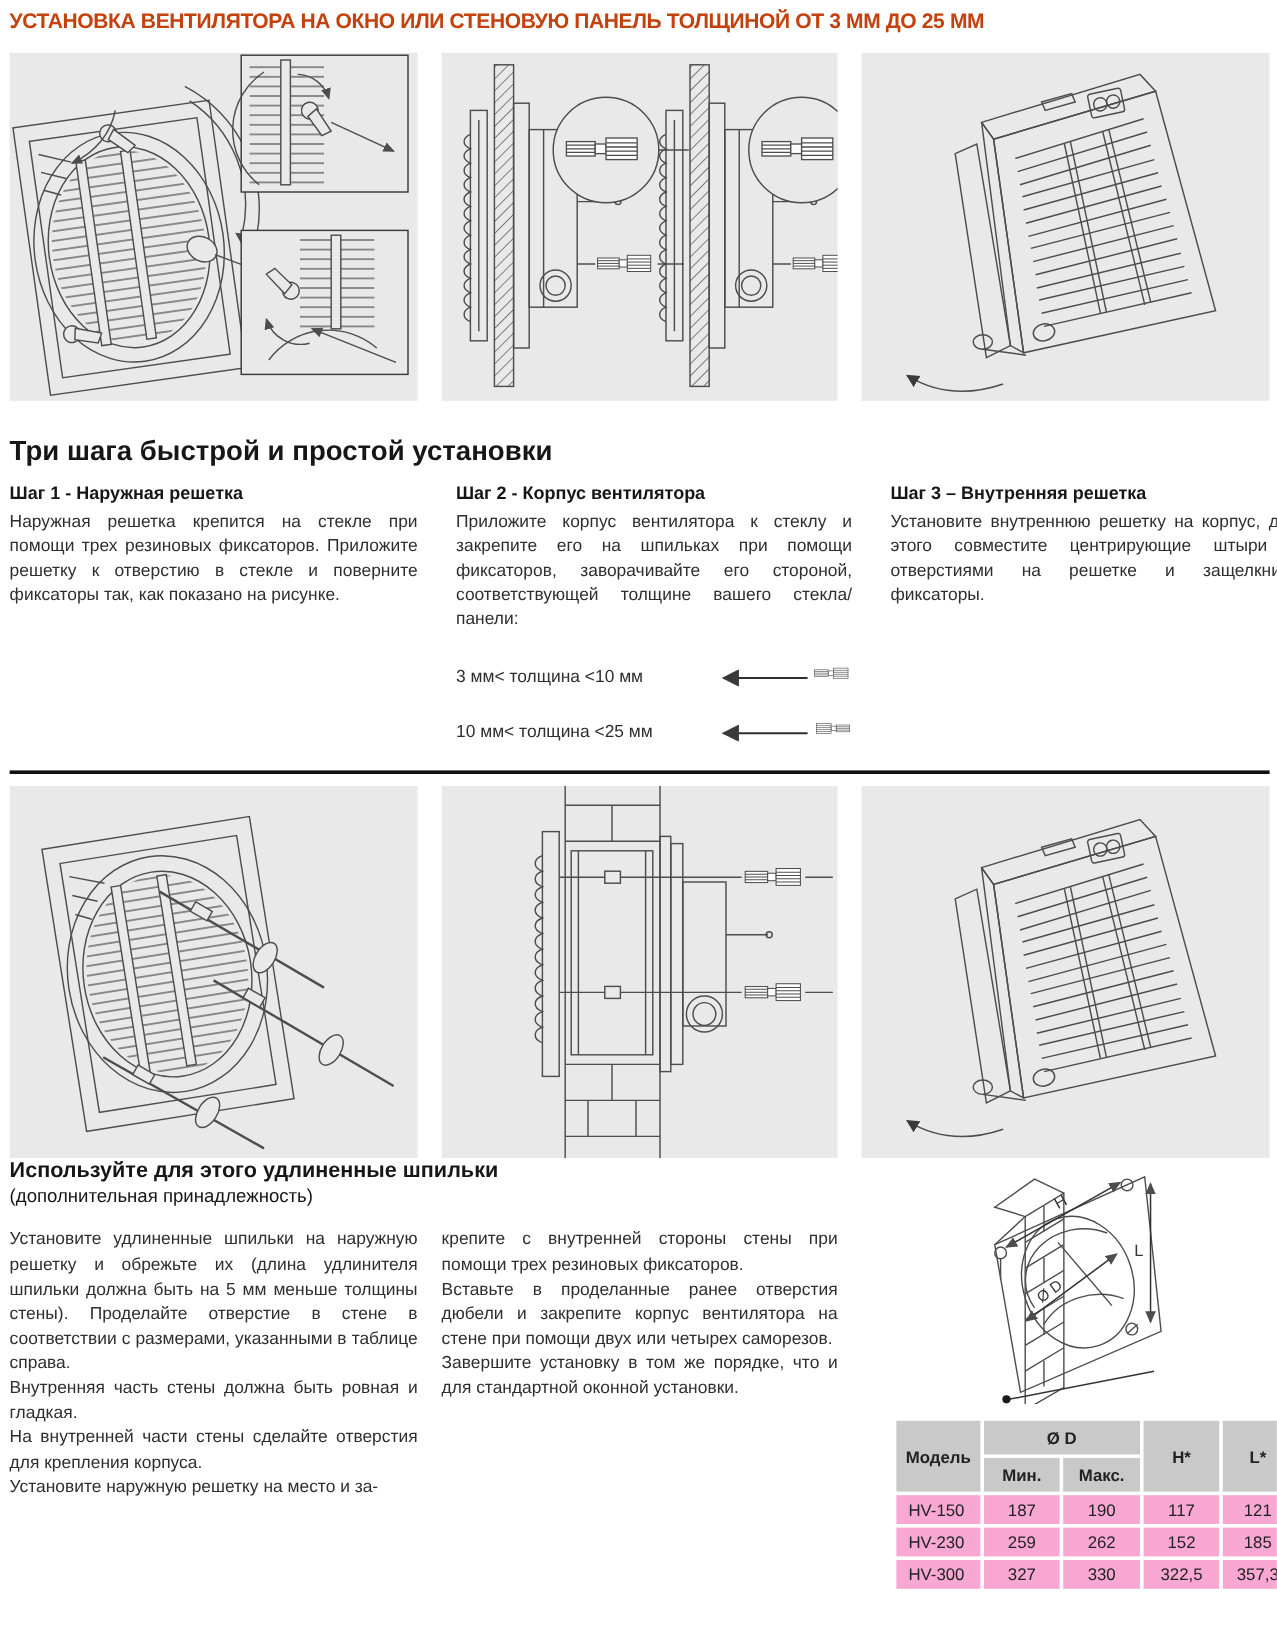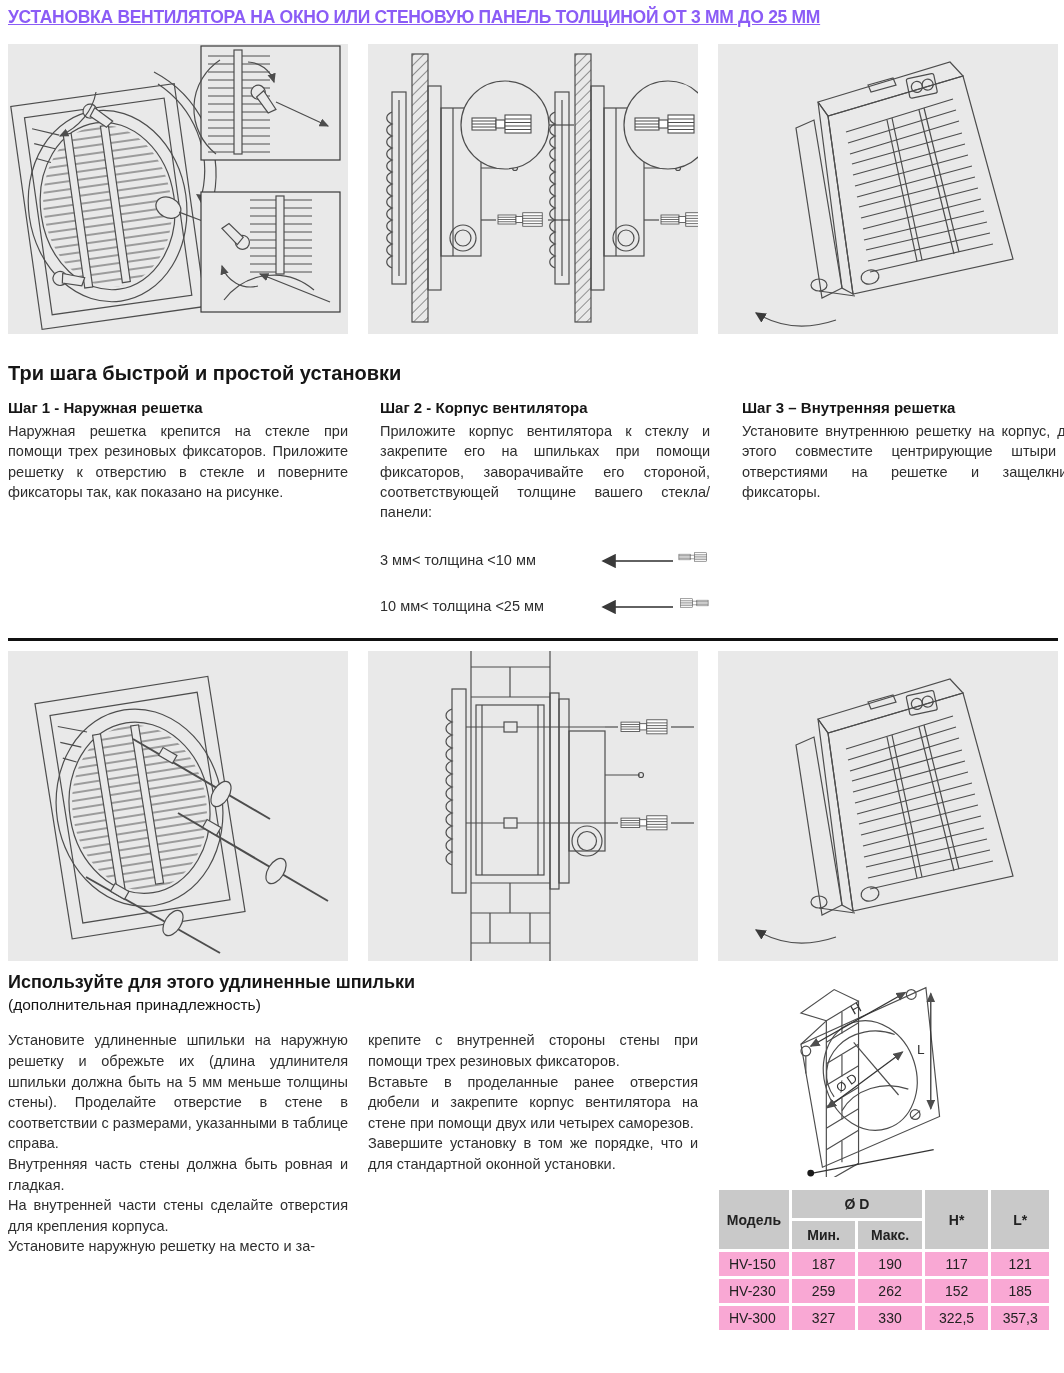--- a/index.html
+++ b/index.html
@@ -1,37 +1,37 @@
 <!DOCTYPE html>
 <html><head>
 <meta charset="utf-8">
 <style>
   html,body{margin:0;padding:0;background:#fff;}
   body{width:1064px;font-family:"Liberation Sans","DejaVu Sans",sans-serif;color:#2e2e2e;}
   .page{padding:5px 6px 0 8px;width:1050px;}
 
-  .sec-title{font-size:17.5px;font-weight:bold;color:#8b5cf6;letter-spacing:-0.3px;margin:2px 0 16px 0;text-decoration:underline;}
+  .sec-title{font-size:17.5px;font-weight:bold;color:#c2410c;letter-spacing:-0.3px;margin:2px 0 16px 0;}
   .panels{display:grid;grid-template-columns:340px 330px 340px;column-gap:20px;}
   .panel{background:#e9e9e9;}
   .panel.r1{height:290px;}
   .panel.r2{height:310px;}
   .panel svg{display:block;}
 
-  .subtitle{font-size:20px;font-weight:bold;color:#161616;margin:28px 0 14px 0;}
+  .subtitle{font-size:23px;font-weight:bold;color:#161616;margin:28px 0 14px 0;}
 
   .steps{display:grid;grid-template-columns:340px 330px 340px;column-gap:32px;}
   .step-title{font-size:15px;font-weight:bold;color:#161616;margin:0 0 5px 0;}
   .step-text{font-size:14.5px;line-height:1.4;text-align:justify;margin:0;}
 
   .thick-row{display:flex;align-items:flex-end;margin-top:24px;}
   .thick-label{font-size:14.5px;flex:0 0 215px;}
   .thick-arrow{flex:0 0 82px;}
   .divider{border:none;border-top:3px solid #111;margin:24px 0 10px 0;}
 
-  .bottom{display:grid;grid-template-columns:700px 330px;column-gap:8px;margin-top:11px;}
+  .bottom{display:grid;grid-template-columns:700px 330px;column-gap:36px;margin-top:0;}
   .b-title{font-size:18px;font-weight:bold;color:#161616;margin:0;}
   .b-sub{font-size:15.5px;font-weight:normal;color:#161616;margin:3px 0 16px 0;}
   .twocol{display:grid;grid-template-columns:340px 330px;column-gap:20px;}
   .twocol p{font-size:14.5px;line-height:1.42;text-align:justify;margin:0;}
 
   .model-table{border-collapse:separate;border-spacing:3px;width:336px;margin-top:6px;font-size:14px;color:#222;}
   .model-table th{background:#c9c9c9;font-weight:bold;padding:3px 4px;}
   .model-table td{background:#f9a8d4;padding:4px 4px;text-align:center;}
   .model-table th.hdr{height:22px;}
   .model-table td.model{text-align:left;padding-left:10px;}

